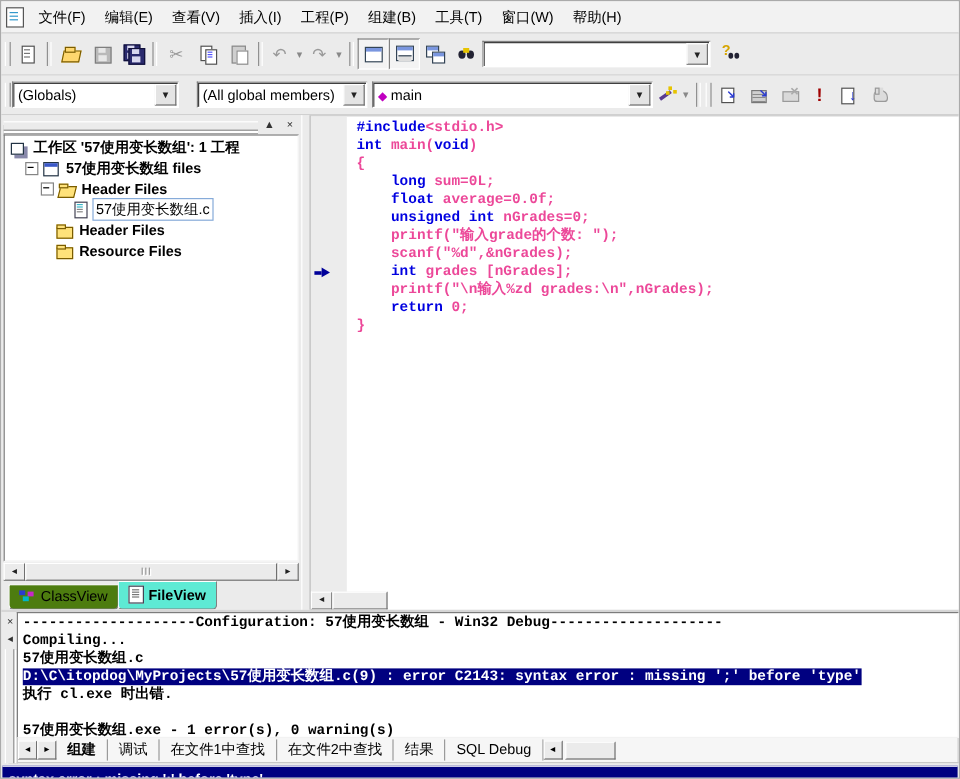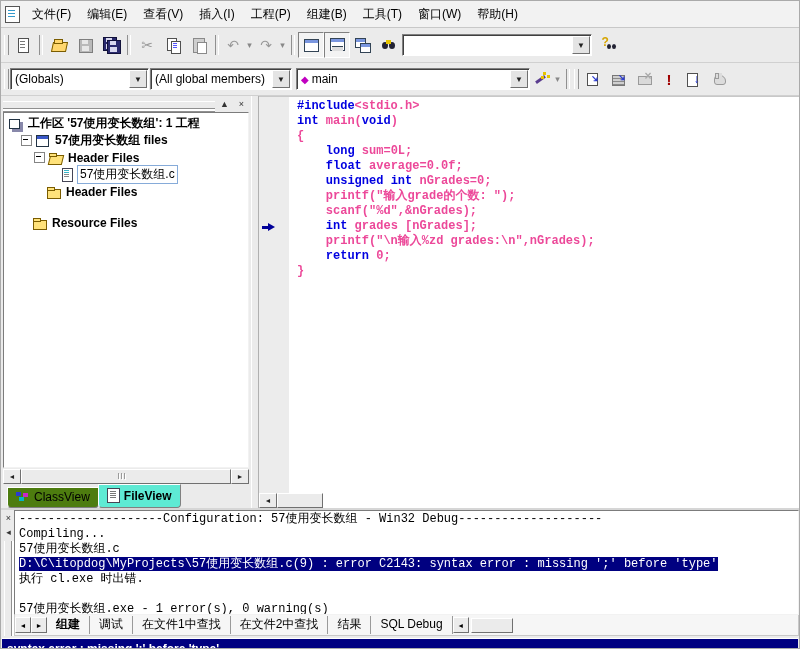--- a/index.html
+++ b/index.html
@@ -116,21 +116,21 @@
   .pl{color:#ec4899}
   #bpmark{position:absolute;left:3px;width:14px;height:8px}
   #bpmark .bar{position:absolute;left:0;top:3px;width:6px;height:3px;background:#000099}
   #bpmark .tri{position:absolute;left:6px;top:0;width:0;height:0;border-top:4px solid transparent;border-bottom:4px solid transparent;border-left:7px solid #000099}
   #edhsb{position:absolute;left:0;bottom:0;height:16px;display:flex;align-items:center}
   
   #output{height:126px;display:flex;background:#ebebeb;border-top:2px solid #d6d6d6}
   #outgrip{width:13px;flex:0 0 13px;display:flex;flex-direction:column;align-items:center;padding-top:1px}
   .vgriplines{flex:1;width:6px;margin-top:2px;border-left:1px solid #fff;border-right:1px solid #909090;box-shadow:2px 0 0 #fff,3px 0 0 #909090}
   #outbody{flex:1;display:flex;flex-direction:column;min-width:0}
-  #outtext{flex:1;background:#fff;border:1px solid;border-color:#7c7c7c #f2f2f2 #f2f2f2 #7c7c7c;overflow:hidden;padding:1px 4px;font-family:"Liberation Mono","DejaVu Sans Mono",monospace;font-weight:normal;font-size:12px}
+  #outtext{flex:1;background:#fff;border:1px solid;border-color:#7c7c7c #f2f2f2 #f2f2f2 #7c7c7c;overflow:hidden;padding:1px 4px;font-family:"Liberation Mono","DejaVu Sans Mono",monospace;font-weight:bold;font-size:12px}
   .oline{height:15px;line-height:15px;white-space:pre}
   .oline .sel{background:#000080;color:#fff}
   #outtabbar{height:20px;display:flex;align-items:center;background:#f6f6f6;border:1px solid #c8c8c8;border-top:none}
   .tabarrow{width:14px;height:14px;border:1px solid;border-color:#fff #707070 #707070 #fff;background:#ebebeb;display:flex;align-items:center;justify-content:center;font-size:7px;flex:0 0 14px}
   .otab{padding:1px 9px;height:16px;line-height:15px;border-right:1px solid #9a9a9a;transform:skewX(0);white-space:nowrap}
   .otab.active{font-weight:bold}
   #outtabthumb{width:40px;height:13px;background:#ebebeb;border:1px solid;border-color:#fff #707070 #707070 #fff;margin-left:2px}
   
   #statusbar{height:26px;background:#ebebeb;padding:2px 1px 3px;box-sizing:border-box}
   #statusmsg{height:21px;line-height:21px;background:#000080;color:#fff;font-weight:bold;padding:0 5px;border-top:1px solid #fff}
@@ -217,21 +217,21 @@
         <span class="i ic-qbinoc"></span>
       </span>
   </div>
 
   <div id="toolbar2" class="toolbar">
     <span class="tgrip"></span>
     <span class="combo" style="width:137px">
       <span class="val">(Globals)</span>
       <span class="btn">▼</span>
     </span>
-    <span class="combo" style="width:140px;margin-left:1px">
+    <span class="combo" style="width:140px;margin-left:15px">
       <span class="val">(All global members)</span>
       <span class="btn">▼</span>
     </span>
     <span class="combo" style="width:232px;margin-left:4px">
       <span class="val"><span class="diamond">◆</span><span>main</span></span>
       <span class="btn">▼</span>
     </span>
     <span class="tbtn narrow">
         <span class="i ic-wand"></span>
       </span>
@@ -288,21 +288,21 @@
           <div class="trow" style="padding-left: 43px;">
             <span class="exp-spacer"></span>
             <span class="ti ti-file"></span>
             <span class="lbl sel">57使用变长数组.c</span>
           </div>
           <div class="trow b" style="padding-left: 30px;">
             <span class="exp-spacer"></span>
             <span class="ti ti-fold"></span>
             <span class="lbl">Header Files</span>
           </div>
-          <div class="trow b" style="padding-left: 16px; margin-top: 14px;">
+          <div class="trow b" style="padding-left: 30px;">
             <span class="exp-spacer"></span>
             <span class="ti ti-fold"></span>
             <span class="lbl">Resource Files</span>
           </div>
         </div>
       <div id="wshsb" class="hsb">
         <span class="sbtn">◄</span>
         <span class="thumb"></span>
         <span class="sbtn">►</span>
       </div>

